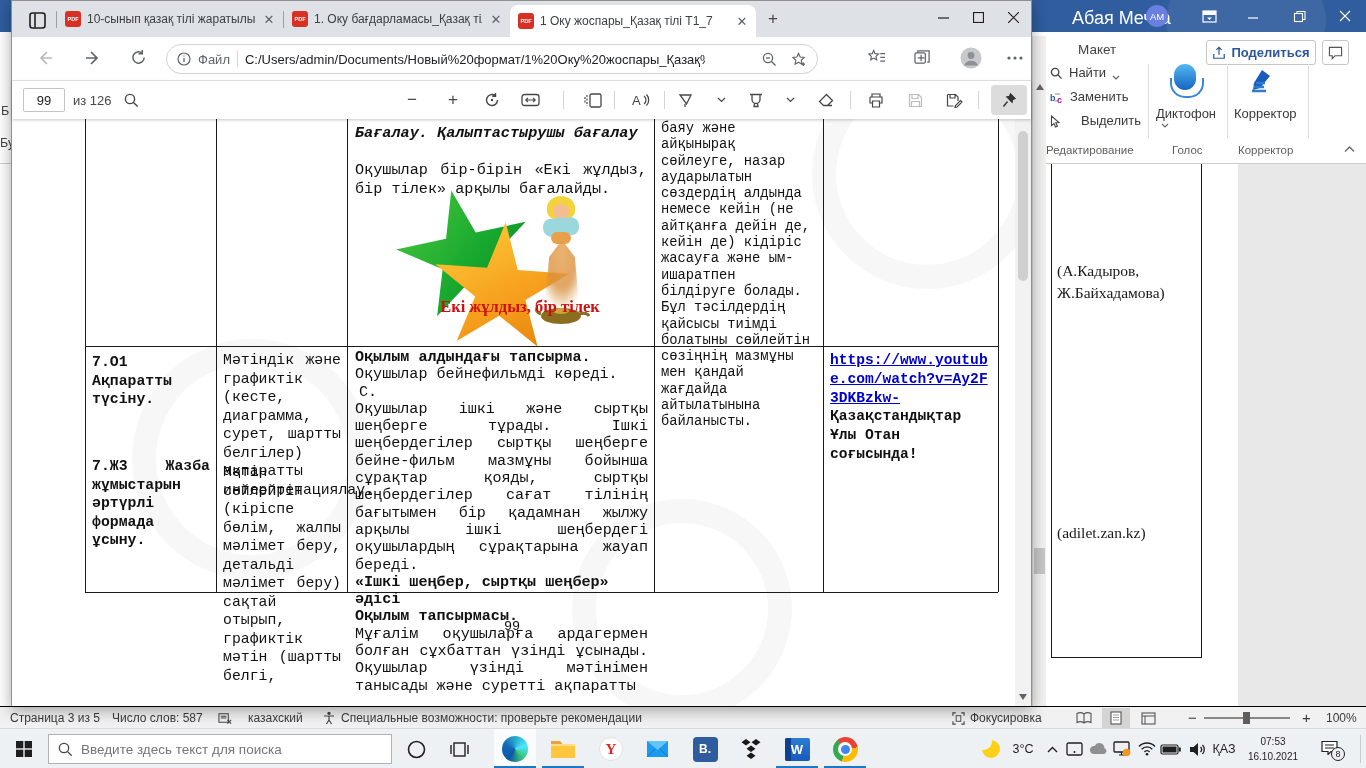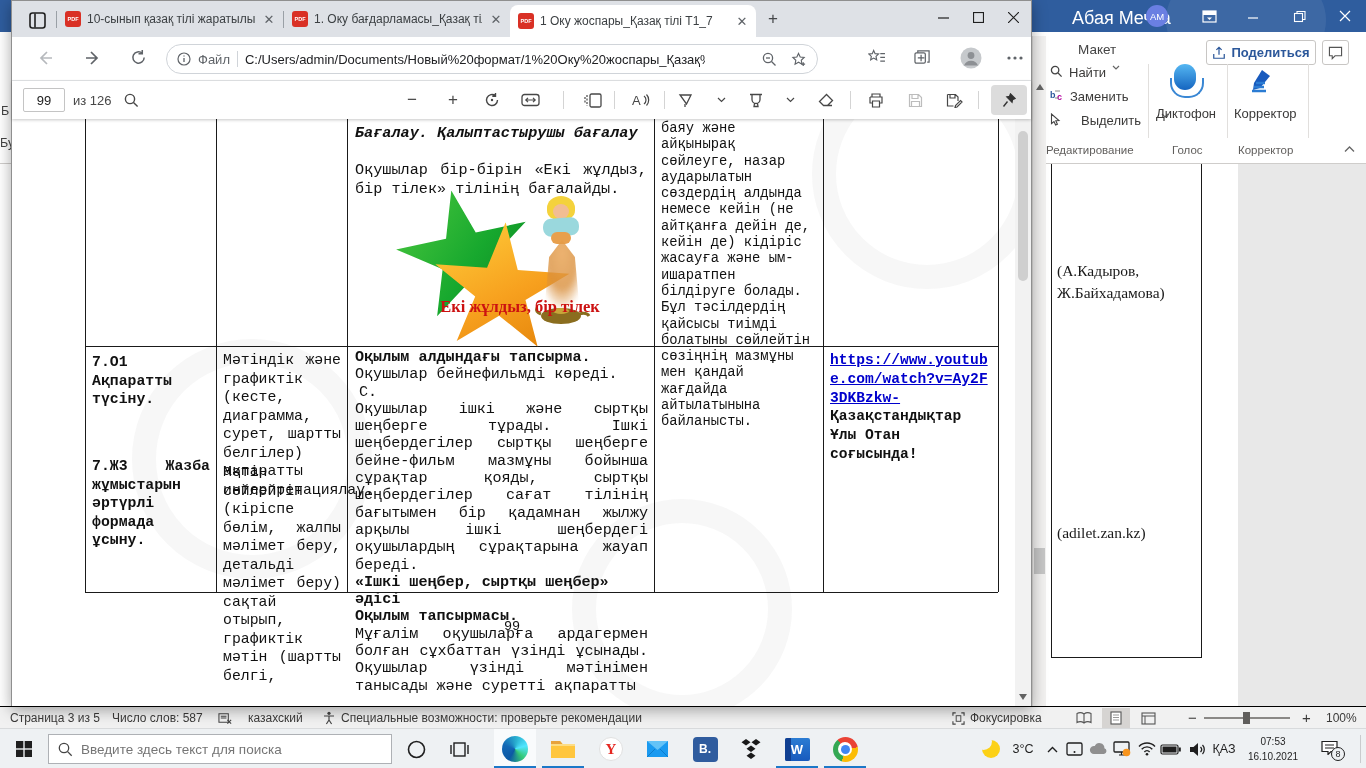--- a/index.html
+++ b/index.html
@@ -1,19 +1,19 @@
 <!DOCTYPE html>
 <html><head>
 <meta charset="utf-8">
 <style>
   *{margin:0;padding:0;box-sizing:border-box}
   html,body{background:#444}
   .screen{position:relative;width:1366px;height:768px;overflow:hidden;background:#e8e8e8;
     font-family:"Liberation Sans",sans-serif;-webkit-font-smoothing:antialiased;cursor:default}
-  .flex{display:flex;align-items:flex-start}
+  .flex{display:flex;align-items:flex-end}
   .b{font-weight:bold}
   .j{text-align:justify}
   svg{display:block}
 
   
   .w-title{position:absolute;left:0;top:0;width:1366px;height:32px;background:#2f5d9e;overflow:hidden}
   .w-title::before{content:"";position:absolute;right:40px;top:-40px;width:160px;height:120px;border-radius:50%;
     background:rgba(255,255,255,.07)}
   .w-title-text{position:absolute;left:1072px;top:8px;color:#fff;font-size:18px}
   .w-avatar{position:absolute;left:1146px;top:5px;width:22px;height:22px;border-radius:50%;background:#6a7fe2;
@@ -493,21 +493,21 @@
       <div class="vl" style="left:73px"></div>
       <div class="vl" style="left:204px"></div>
       <div class="vl" style="left:335px"></div>
       <div class="vl" style="left:642px"></div>
       <div class="vl" style="left:811px"></div>
       <div class="vl" style="left:986px"></div>
       <div class="hl" style="top:227px"></div>
       <div class="hl" style="top:473px"></div>
 
       <div class="cell c3h" style="left:343px;top:5px;width:292px">Бағалау. Қалыптастырушы бағалау</div>
-      <div class="cell c3t j" style="left:343px;top:42px;width:292px">Оқушылар бір-бірін «Екі жұлдыз, бір тілек» тілінің бағалайды.</div>
+      <div class="cell c3t j" style="left:343px;top:42px;width:292px">Оқушылар бір-бірін «Екі жұлдыз, бір тілек» арқылы бағалайды.</div>
       <div class="cell c4t" style="left:649px;top:2px;width:157px">баяу және айқынырақ сөйлеуге, назар аударылатын сөздердің алдында немесе кейін (не айтқанға дейін де, кейін де) кідіріс жасауға және ым-ишаратпен білдіруге болады. Бұл тәсілдердің қайсысы тиімді болатыны сөйлейтін сөзіңнің мазмұны мен қандай жағдайда айтылатынына байланысты.</div>
 
       <div class="star" style="left:384px;top:70px;width:138px;height:132px;transform:rotate(-12deg);
            background:linear-gradient(135deg,#4ec93f 0%,#17a82e 55%,#0b7d20 100%)"></div>
       <div class="star" style="left:419px;top:103px;width:140px;height:134px;transform:rotate(4deg);
            background:linear-gradient(150deg,#ffd23d 0%,#f7a01e 55%,#e07e06 100%)"></div>
       <div class="genie">
         <div class="g-hair"></div>
           <div class="g-face"></div>
           <div class="g-body"></div>

